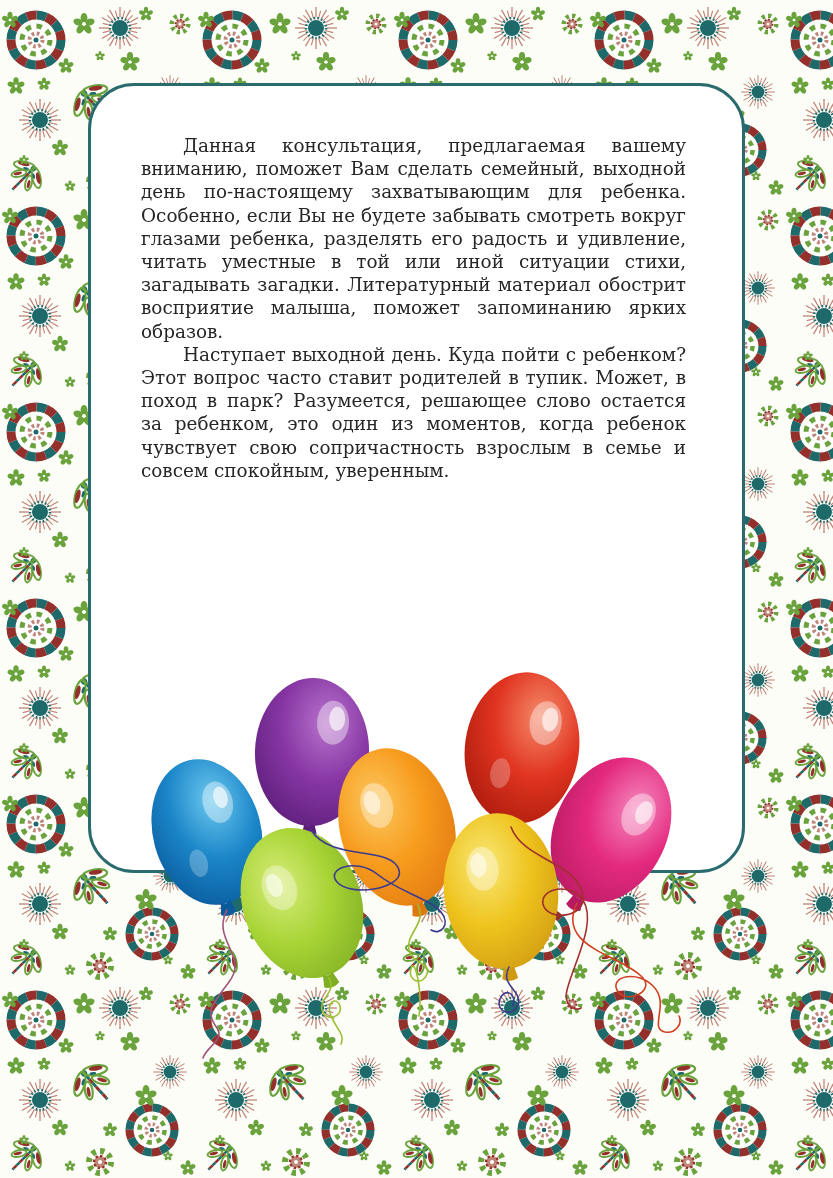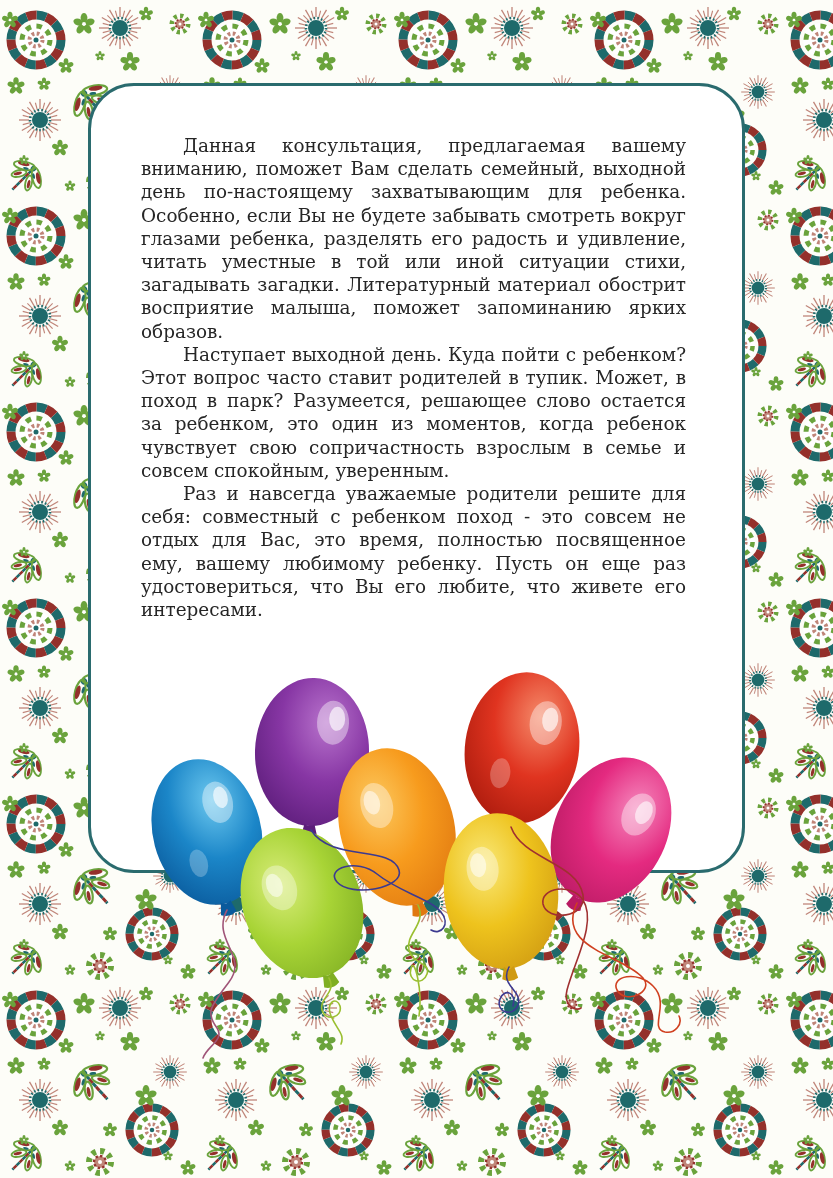--- a/index.html
+++ b/index.html
@@ -125,21 +125,20 @@
       </pattern>
     </defs>
     <rect width="833" height="1178" fill="url(#pat)"></rect>
   </svg>
 
   <div class="card">
 
     <div class="text-block">
       <p>Данная консультация, предлагаемая вашему вниманию, поможет Вам сделать семейный, выходной день по-настоящему захватывающим для ребенка. Особенно, если Вы не будете забывать смотреть вокруг глазами ребенка, разделять его радость и удивление, читать уместные в той или иной ситуации стихи, загадывать загадки. Литературный материал обострит восприятие малыша, поможет запоминанию ярких образов.</p>
       <p>Наступает выходной день. Куда пойти с ребенком? Этот вопрос часто ставит родителей в тупик. Может, в поход в парк? Разумеется, решающее слово остается за ребенком, это один из моментов, когда ребенок чувствует свою сопричастность взрослым в семье и совсем спокойным, уверенным.</p>
-      <p>Раз и навсегда уважаемые родители решите для себя: совместный с ребенком поход - это совсем не отдых для Вас, это время, полностью посвященное ему, вашему любимому ребенку. Пусть он еще раз удостовериться, что Вы его любите, что живете его интересами.</p>
     </div>
 
     <svg class="balloons" viewBox="0 0 575 402" width="575" height="402" aria-hidden="true">
       <defs>
         <radialGradient id="gpurple" cx="62%" cy="30%" r="80%">
           <stop offset="0" stop-color="#b873cc"></stop>
           <stop offset=".5" stop-color="#8736a4"></stop>
           <stop offset="1" stop-color="#5c1d7a"></stop>
         </radialGradient>
         <radialGradient id="gblue" cx="62%" cy="30%" r="80%">

